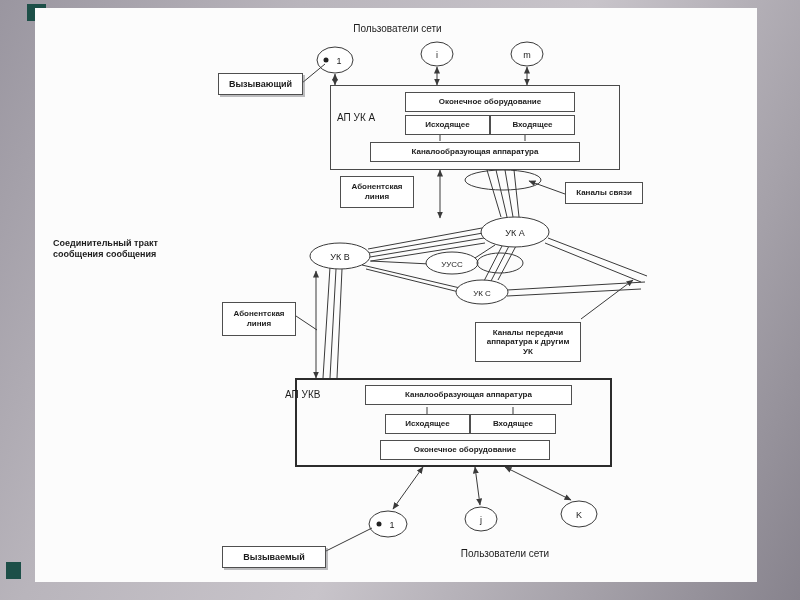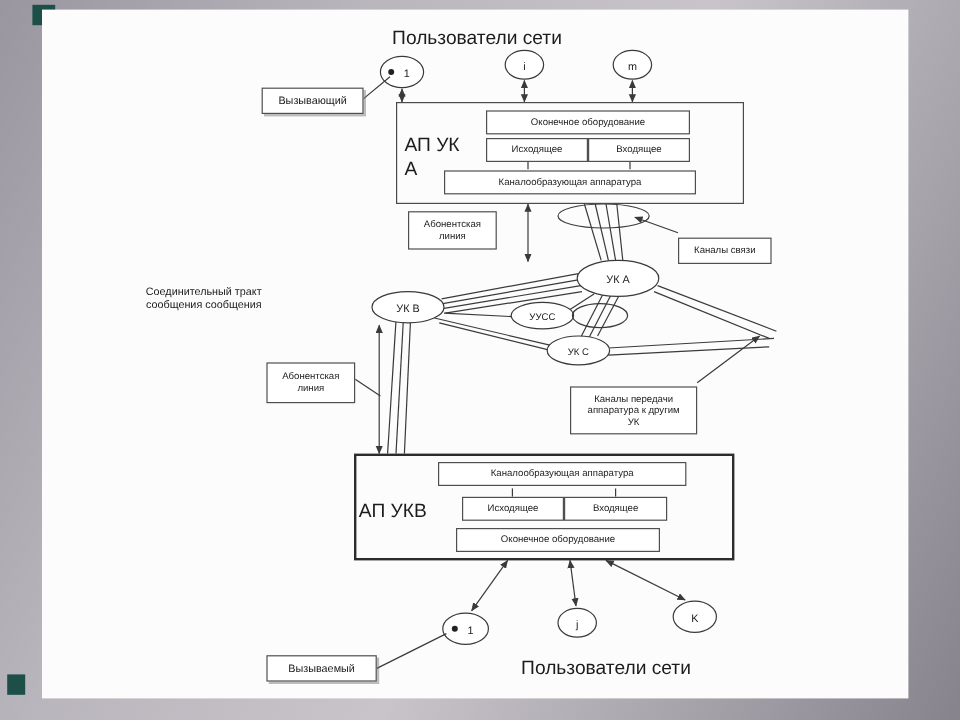--- a/index.html
+++ b/index.html
@@ -21,23 +21,23 @@
   .box {
     position:absolute; border:1px solid #4f4f4f; background:#fff;
     display:flex; flex-direction:column; align-items:center; justify-content:center;
     text-align:center; color:#1c1c1c; line-height:1.2;
   }
   .shadowed { box-shadow:2px 2px 0 rgba(110,110,115,.45); }
   .node { position:absolute; border:1px solid #4a4a4a; background:transparent; }
   .node-thick { border-width:2px; border-color:#2c2c2c; }
   .plain { position:absolute; color:#1c1c1c; line-height:1.25; }
   .center { text-align:center; }
-  .f8 { font-size:8px; }
-  .f9 { font-size:9px; }
-  .f10 { font-size:16px; }
+  .f8 { font-size:8px;font-weight:bold; }
+  .f9 { font-size:9px;font-weight:bold; }
+  .f10 { font-size:10px; }
   svg text { fill:#1c1c1c; font-family:"Liberation Sans","DejaVu Sans",sans-serif; }
 </style>
 </head>
 <body>
 
 <div class="accent accent-top" style="background: rgb(29, 79, 72);"></div>
 <div class="accent accent-bottom" style="background: rgb(29, 79, 72);"></div>
 
 <div class="slide">
 
@@ -143,52 +143,52 @@
       <text x="357" y="520">1</text>
       <text x="446" y="515">j</text>
       <text x="544" y="510">K</text>
     </g>
   </svg>
 
   <div class="plain center f10" style="left:270px; top:15px; width:185px;">Пользователи сети</div>
   <div class="plain center f10" style="left:395px; top:540px; width:150px;">Пользователи сети</div>
 
   <div class="box f9 shadowed" style="left:183px; top:65px; width:85px; height:22px;">Вызывающий</div>
-  <div class="box f9 shadowed" style="left:187px; top:538px; width:92px; height:22px;">Вызываемый</div>
+  <div class="box f9 shadowed" style="left:187px; top:538px; width:104px; height:22px;">Вызываемый</div>
 
   <div class="node" style="left:295px; top:77px; width:290px; height:85px;"></div>
   <div class="plain f10" style="left:302px; top:88px; width:60px;margin-top:16px;">АП УК А</div>
   <div class="box f8" style="left:370px; top:84px; width:170px; height:20px;">Оконечное оборудование</div>
   <div class="box f8" style="left:370px; top:107px; width:85px; height:20px;">Исходящее</div>
   <div class="box f8" style="left:455px; top:107px; width:85px; height:20px;">Входящее</div>
   <div class="box f8" style="left:335px; top:134px; width:210px; height:20px;">Каналообразующая аппаратура</div>
 
   <div class="box f8" style="left:305px; top:168px; width:74px; height:32px;">
     <div>Абонентская</div>
     <div>линия</div>
   </div>
 
-  <div class="box f8" style="left:530px; top:174px; width:78px; height:22px;margin-top:16px;">Каналы связи</div>
+  <div class="box f8" style="left:530px; top:174px; width:78px; height:22px;">Каналы связи</div>
 
-  <div class="plain f9" style="left:18px; top:230px; width:165px;text-align:right;">
+  <div class="plain f9" style="left:18px; top:230px; width:165px;">
     <div>Соединительный тракт</div>
     <div>сообщения сообщения</div>
   </div>
 
   <div class="box f8" style="left:187px; top:294px; width:74px; height:34px;">
     <div>Абонентская</div>
     <div>линия</div>
   </div>
 
   <div class="box f8" style="left:440px; top:314px; width:106px; height:40px;">
     <div>Каналы передачи</div>
     <div>аппаратура к другим</div>
     <div>УК</div>
   </div>
 
   <div class="node node-thick" style="left:260px; top:370px; width:317px; height:89px;"></div>
-  <div class="plain f10" style="left:264px; top:381px; width:58px;margin-top:28px;">АП УКВ</div>
+  <div class="plain f10" style="left:250px; top:381px; width:58px;">АП УКВ</div>
   <div class="box f8" style="left:330px; top:377px; width:207px; height:20px;">Каналообразующая аппаратура</div>
   <div class="box f8" style="left:350px; top:406px; width:85px; height:20px;">Исходящее</div>
   <div class="box f8" style="left:435px; top:406px; width:86px; height:20px;">Входящее</div>
   <div class="box f8" style="left:345px; top:432px; width:170px; height:20px;">Оконечное оборудование</div>
 
 </div>
 
 </body></html>

